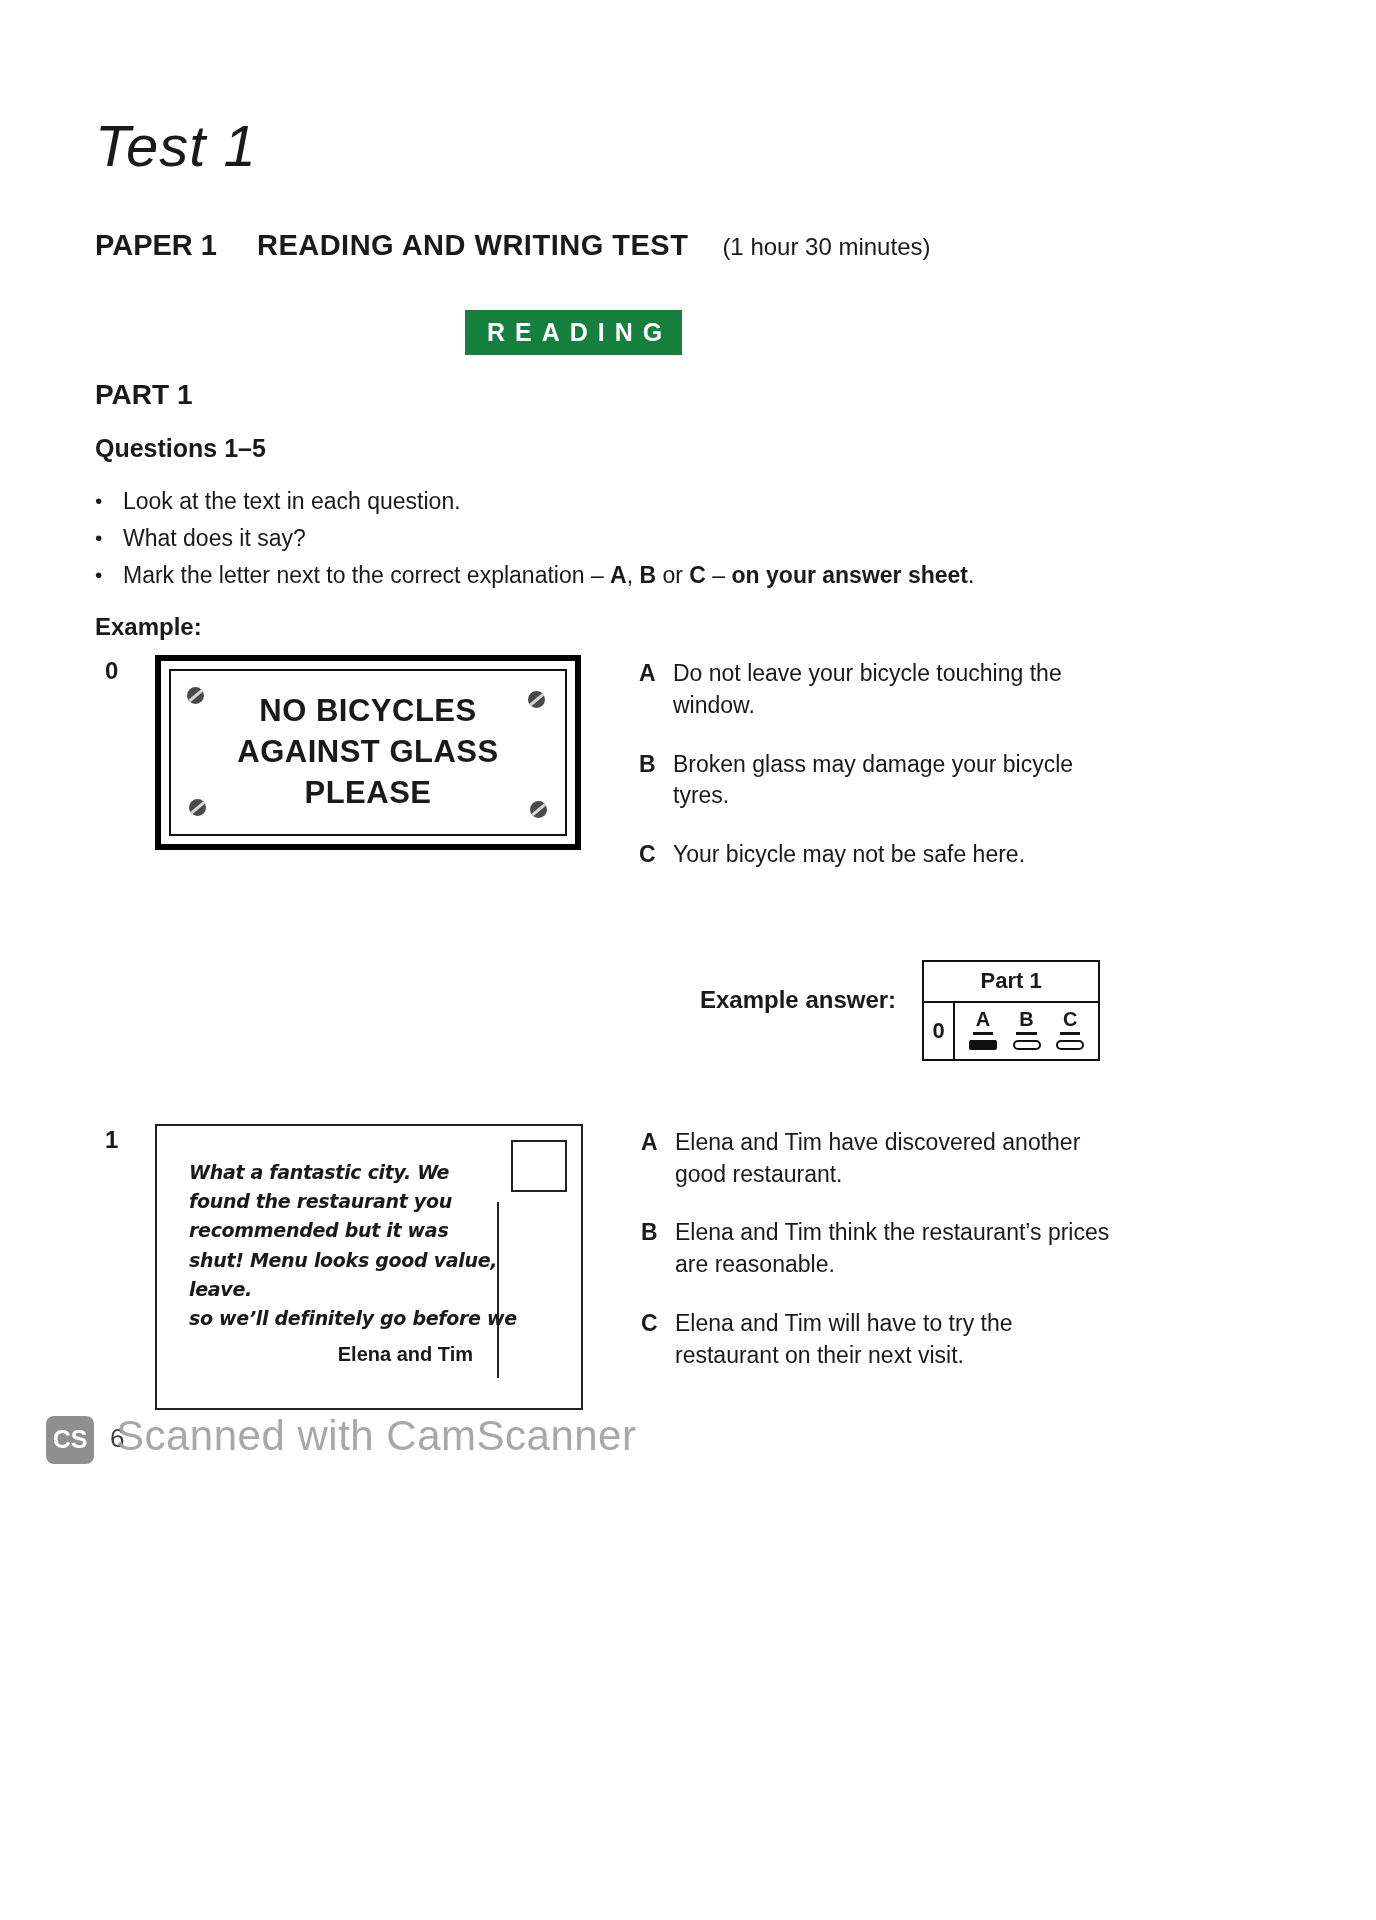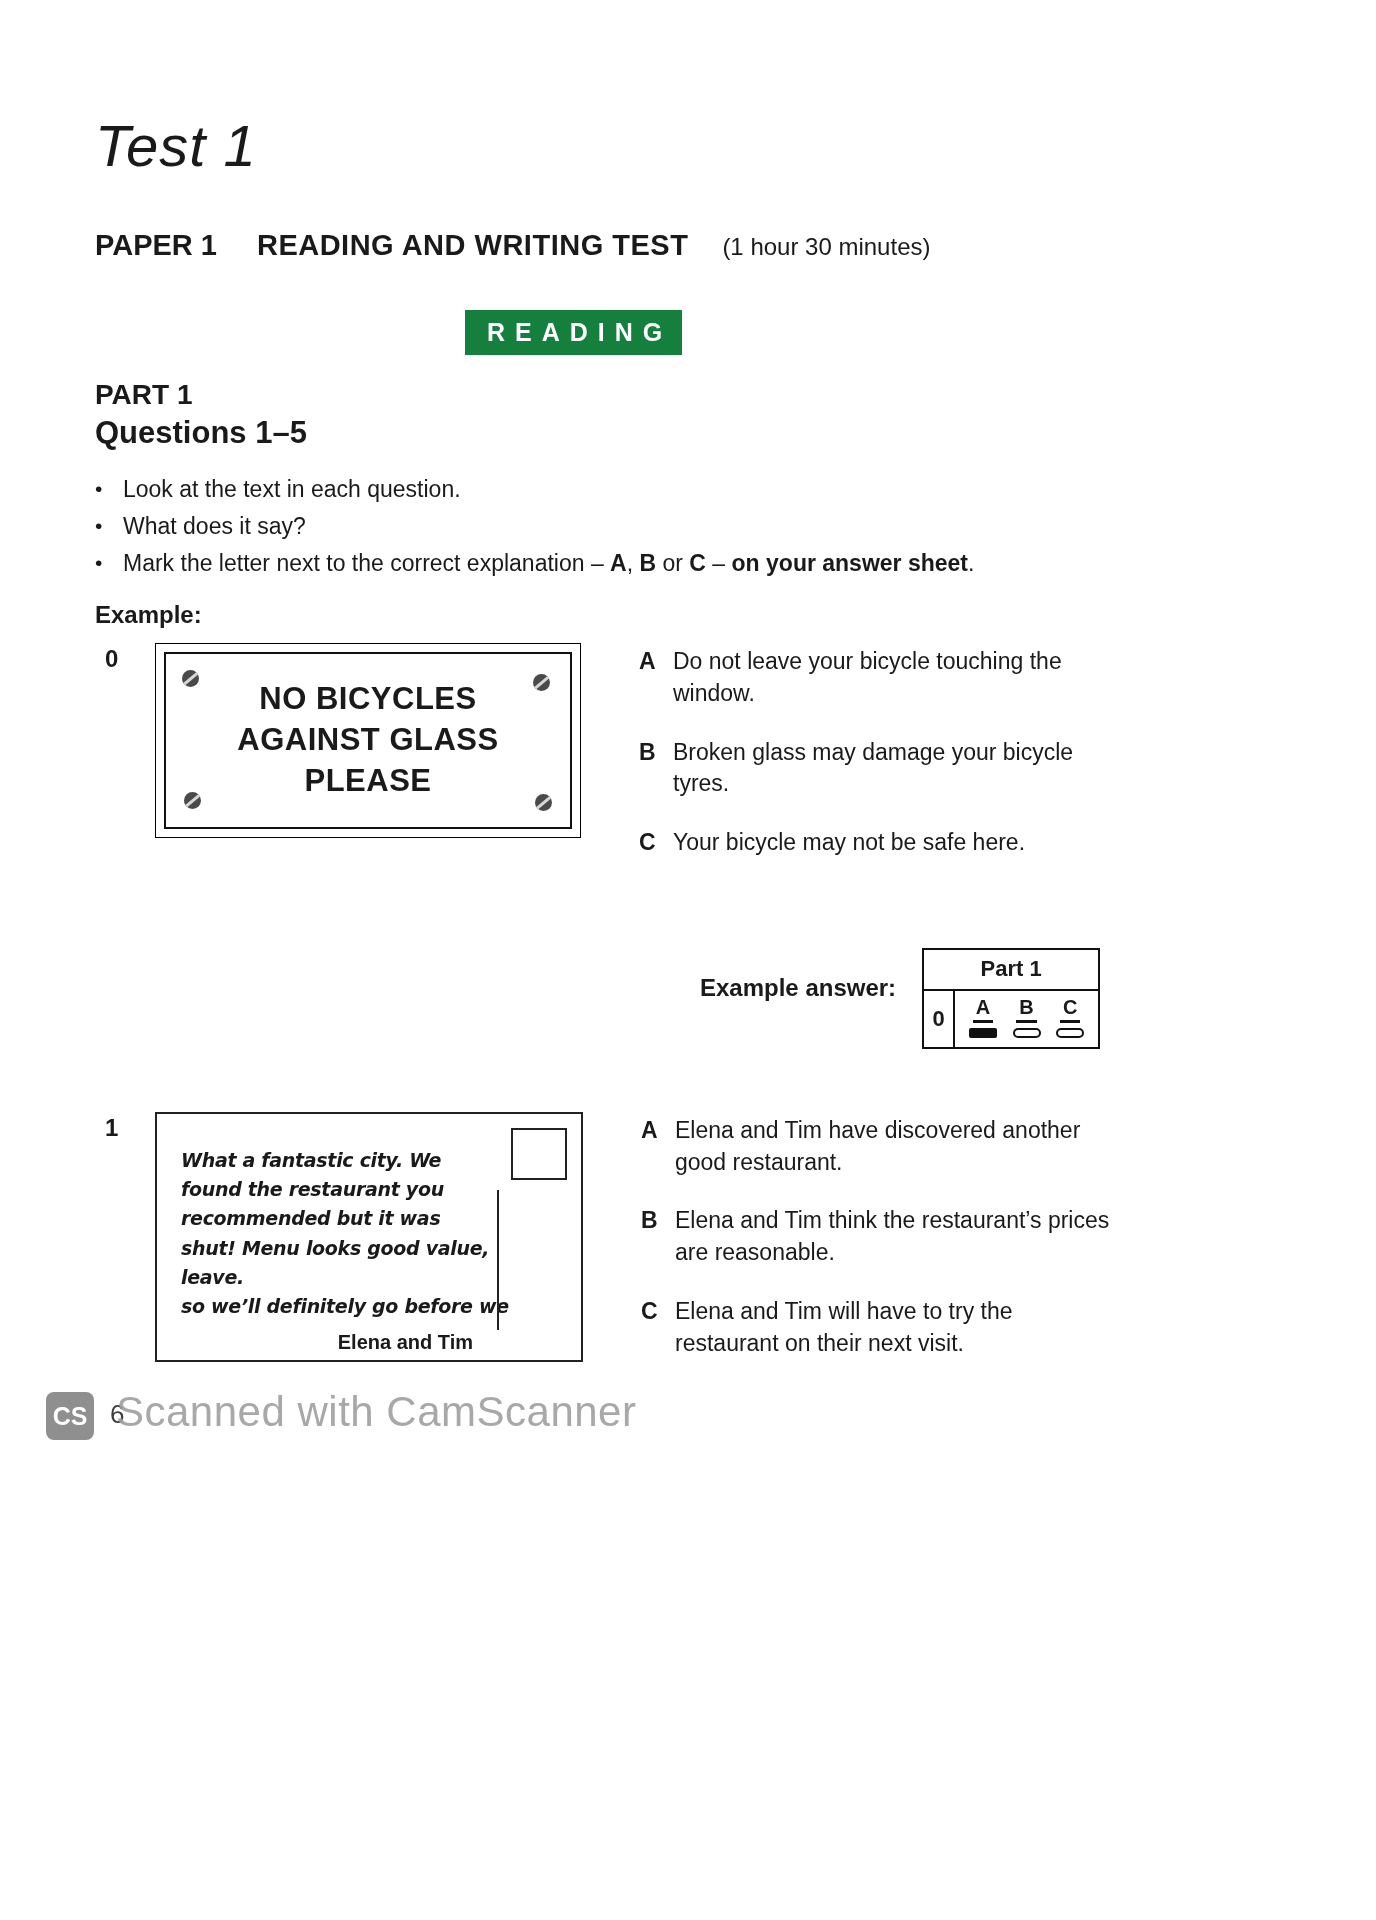--- a/index.html
+++ b/index.html
@@ -23,38 +23,38 @@
 
   .banner-row { margin-top: 48px; height: 42px; }
   .reading-banner {
     display: inline-block; margin-left: 370px;
     background: #15803d; color: #ffffff;
     font-size: 25px; font-weight: bold; letter-spacing: 10px;
     padding: 8px 10px 8px 22px;
   }
 
   .part-heading { margin-top: 27px; font-size: 28px; font-weight: bold; }
-  .questions-heading { margin-top: 4px; font-size: 31px; font-weight: bold; }
+  .questions-heading { margin-top: 23px; font-size: 25px; font-weight: bold; }
 
   
   .instructions { margin-top: 24px; }
   .instr-line { display: flex; font-size: 23px; line-height: 1.25; margin-bottom: 8px; }
   .bullet { width: 28px; flex: none; font-size: 21px; padding-top: 1px; }
   .instr-text b { font-weight: bold; }
 
   .example-label { margin-top: 24px; font-size: 24px; font-weight: bold; }
 
   
   .qrow { display: flex; align-items: flex-start; }
   .example-row { margin-top: 14px; }
   .q1-row { margin-top: 63px; }
   .qnum { width: 60px; flex: none; font-size: 24px; font-weight: bold; padding-left: 10px; padding-top: 2px; }
 
   
-  .sign-outer { width: 426px; height: 195px; flex: none; border: 1px solid #000000; padding: 8px; background: #fff; }
+  .sign-outer { width: 426px; height: 195px; flex: none; border: 6px solid #000000; padding: 8px; background: #fff; }
   .sign-inner {
     position: relative; height: 100%; border: 2px solid #111;
     display: flex; flex-direction: column; justify-content: center; align-items: center;
   }
   .sign-line { font-size: 31px; font-weight: bold; line-height: 1.32; letter-spacing: 0.5px; }
   .screw { position: absolute; width: 17px; height: 17px; border-radius: 50%; background: #4a4a4a; overflow: hidden; }
   .screw::after { content: ""; position: absolute; left: -4px; top: 7px; width: 26px; height: 3px; background: #d6d6d6; transform: rotate(-40deg); }
   .screw.tl { left: 16px; top: 16px; }
   .screw.tr { right: 20px; top: 20px; }
   .screw.bl { left: 18px; bottom: 18px; }
@@ -72,21 +72,21 @@
   .answer-part { text-align: center; font-size: 22px; font-weight: bold; padding: 6px 0 7px; border-bottom: 2px solid #111; }
   .answer-body { display: flex; align-items: stretch; }
   .answer-num { width: 31px; flex: none; border-right: 2px solid #111; display: flex; align-items: center; justify-content: center; font-size: 22px; font-weight: bold; }
   .choices { flex: 1; display: flex; justify-content: space-around; padding: 5px 6px 9px; }
   .choice { display: flex; flex-direction: column; align-items: center; }
   .choice-letter { font-size: 20px; font-weight: bold; border-bottom: 3px solid #111; padding: 0 3px 1px; }
   .lozenge { margin-top: 5px; width: 28px; height: 10px; border: 2px solid #111; border-radius: 5px; background: #fff; }
   .lozenge.filled { background: #111; border-radius: 2px; }
 
   
-  .postcard { position: relative; width: 428px; height: 250px; flex: none; border: 2px solid #222; background: #fff; padding: 32px 0 0 24px; }
+  .postcard { position: relative; width: 428px; height: 286px; flex: none; border: 2px solid #222; background: #fff; padding: 32px 0 0 32px; }
   .stamp { position: absolute; top: 14px; right: 14px; width: 56px; height: 52px; border: 2px solid #222; background: #fff; }
   .pc-divider { position: absolute; top: 76px; bottom: 30px; right: 82px; width: 2px; background: #222; }
   .pc-line { font-family: "DejaVu Sans", sans-serif; font-style: italic; font-weight: bold; font-size: 19px; line-height: 1.54; letter-spacing: -0.3px; }
   .pc-sig { font-size: 20px; font-weight: bold; text-align: right; padding-right: 108px; margin-top: 10px; }
 
   
   .watermark { position: absolute; left: 0; top: 1828; width: 100%; height: 66px; }
   .cs-logo {
     position: absolute; left: 46px; top: 6px; width: 48px; height: 48px;
     background: #8f8f8f; border-radius: 8px; color: #fff;

